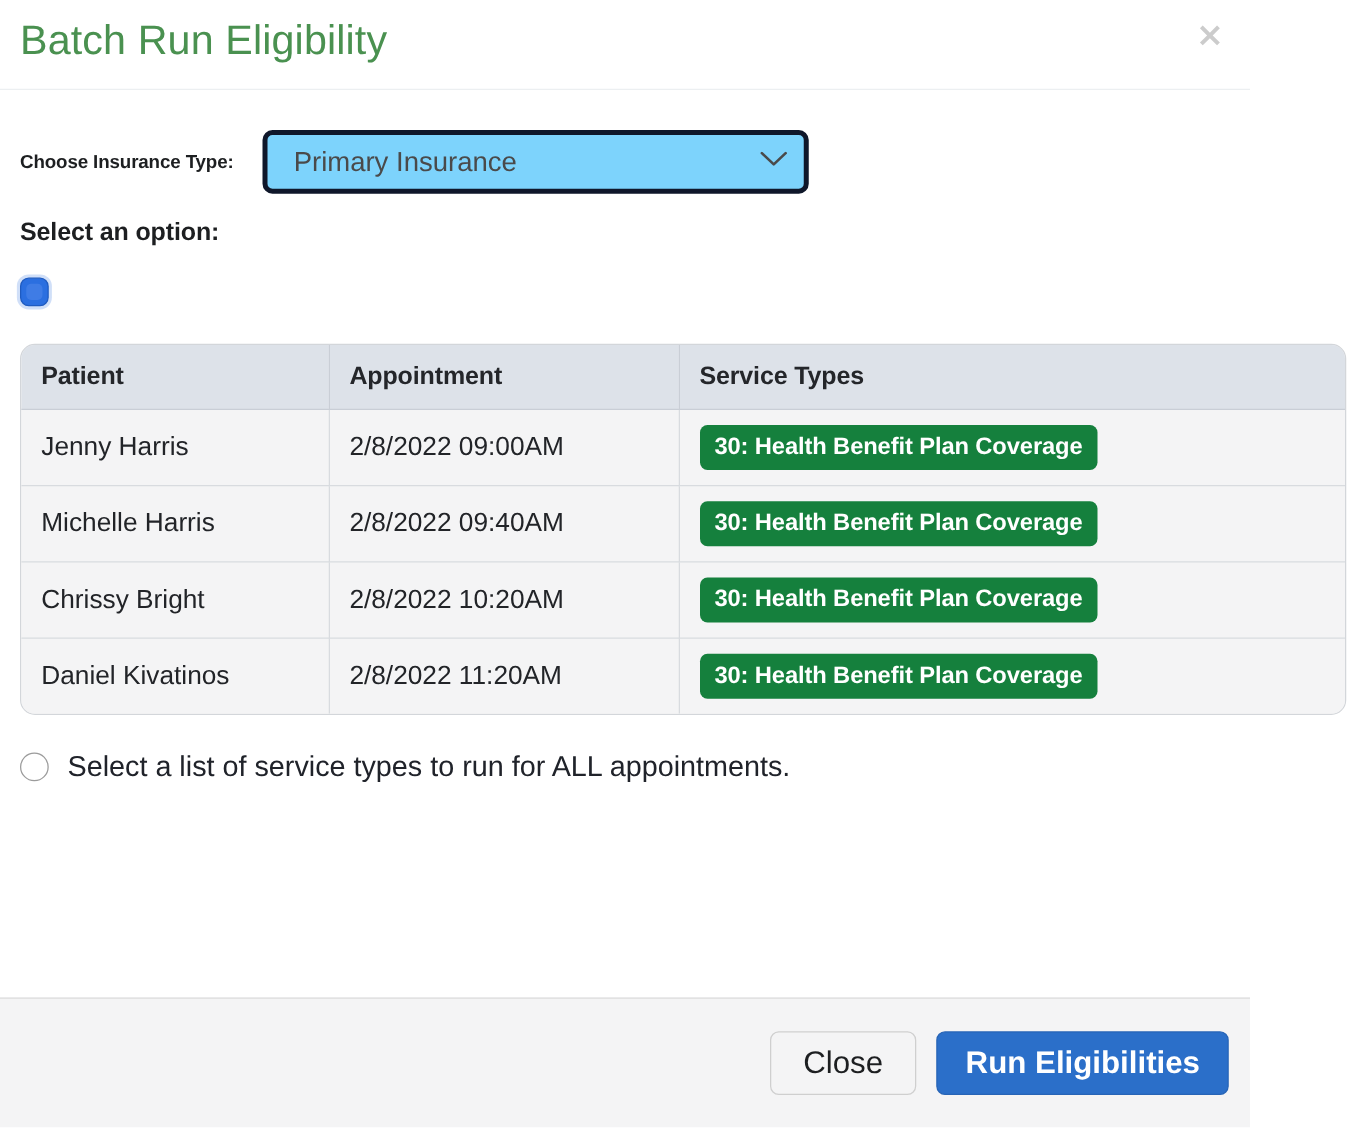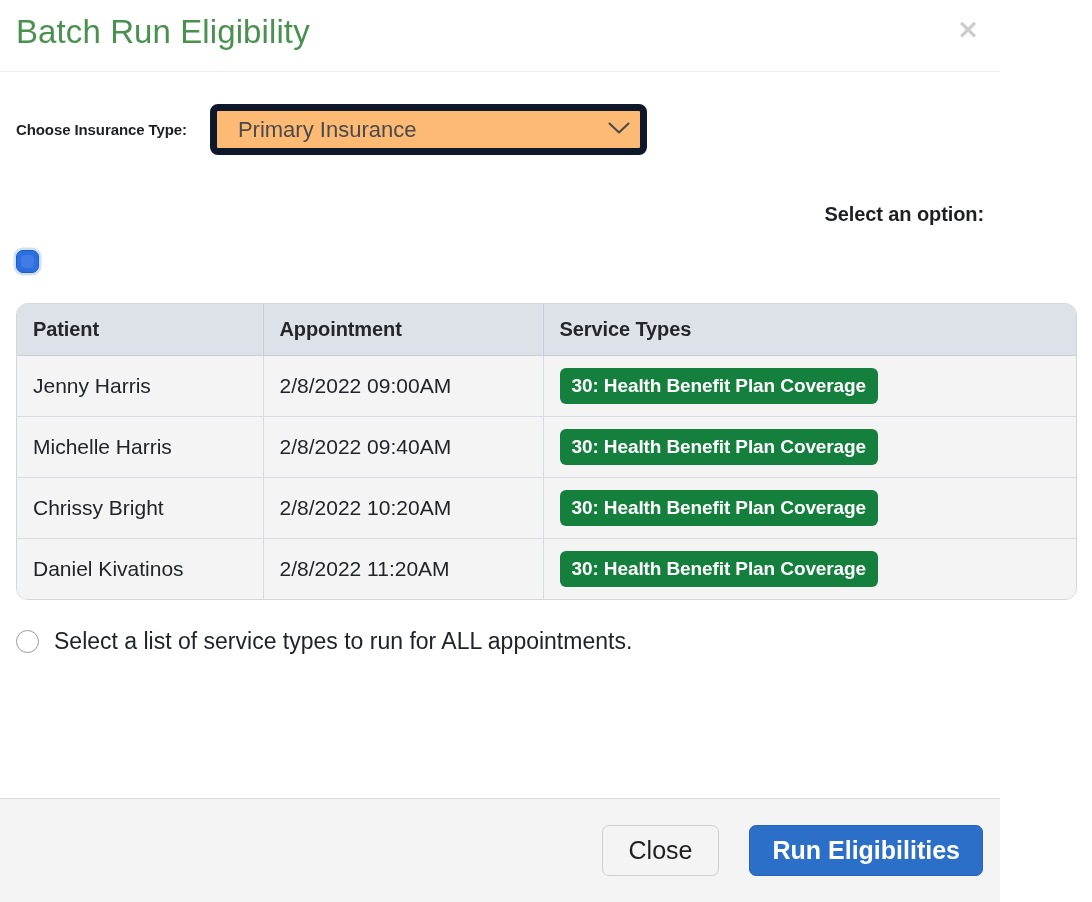--- a/index.html
+++ b/index.html
@@ -86,23 +86,23 @@
   .select-wrap {
     position: relative;
     margin-left: 23px;
     width: 437px;
     height: 51px;
   }
   .select-box {
     width: 100%;
     height: 100%;
     box-sizing: border-box;
-    border: 7px solid #0f172a;
+    border: 4px solid #0f172a;
     border-radius: 8px;
-    background: #fdba74;
+    background: #7dd3fc;
     font-size: 22px;
     font-family: "Liberation Sans", sans-serif;
     color: #4a4a4a;
     padding: 0 40px 0 21px;
     display: flex;
     align-items: center;
     cursor: pointer;
   }
   .chevron {
     position: absolute;
@@ -110,23 +110,22 @@
     top: 50%;
     transform: translateY(-50%);
     pointer-events: none;
     display: block;
   }
 
   .label-option {
     font-size: 20px;
     font-weight: 700;
     color: #1d1f21;
-    margin-top: 48px;
+    margin-top: 20px;
     letter-spacing: -0.1px;
-    text-align: right;
   }
 
   
   .radio-row {
     display: flex;
     align-items: center;
     margin-top: 24px;
   }
   .radio {
     width: 23px;
@@ -224,21 +223,21 @@
   .modal-footer {
     flex: 0 0 auto;
     height: 104px;
     box-sizing: border-box;
     background: #f4f4f5;
     border-top: 1px solid #dcdcdc;
     display: flex;
     align-items: center;
     justify-content: flex-end;
     padding-right: 17px;
-    gap: 30px;
+    gap: 16px;
   }
   .btn {
     font-family: "Liberation Sans", sans-serif;
     cursor: pointer;
     box-sizing: border-box;
     border-radius: 7px;
   }
   .btn-close {
     background: #f4f4f5;
     border: 1px solid #cfcfcf;

